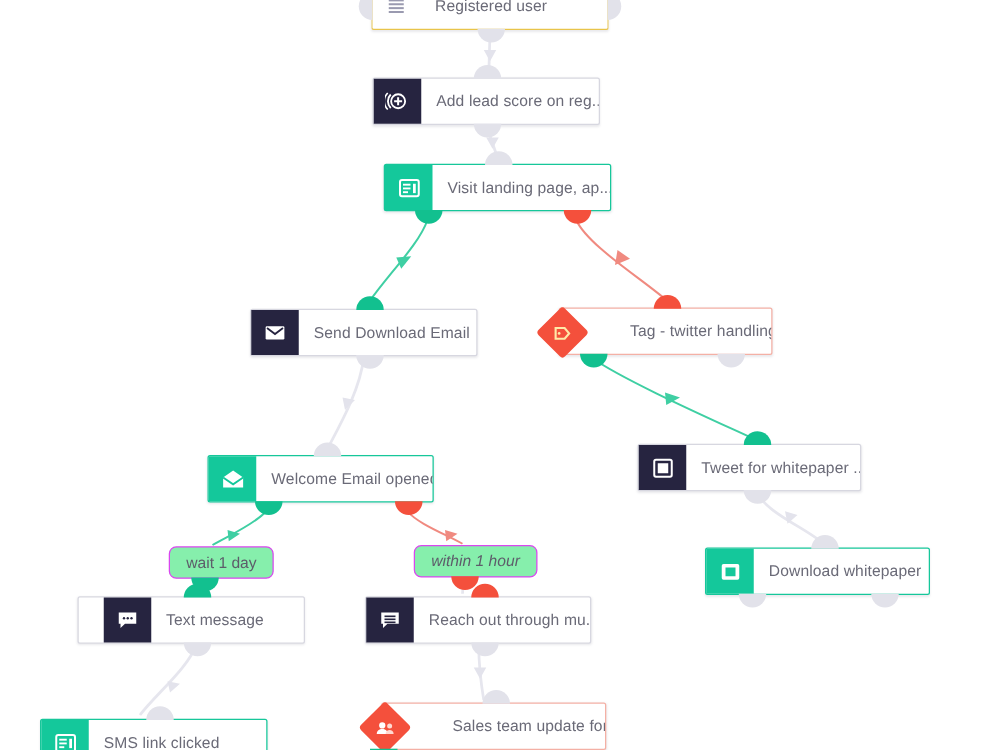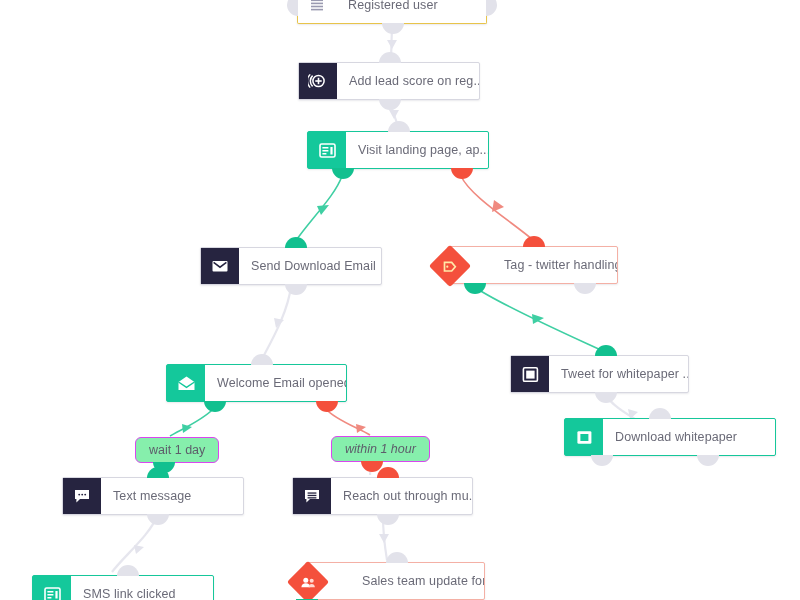--- a/index.html
+++ b/index.html
@@ -321,34 +321,34 @@
         <svg width="19" height="19" viewBox="0 0 19 19">
           <rect x="2.4" y="2.8" width="14" height="13.5" rx="1.4" fill="none" stroke="#ffffff" stroke-width="1.6"></rect>
           <rect x="5.2" y="5.6" width="8.4" height="8" fill="#ffffff"></rect>
         </svg>
       </div>
       <div class="label">Tweet for whitepaper ...</div>
       <div class="port top g" style="left:84px; top:-11px;"></div>
       <div class="port bottom gray" style="left:84px; bottom:-11px;"></div>
     </div>
 
-    <div class="node green" style="left:564px; top:418px; width:212px;">
+    <div class="node green" style="left:564px; top:438px; width:180px;">
       <div class="icon-box">
         <svg width="19" height="19" viewBox="0 0 19 19">
           <rect x="2.4" y="3.2" width="14" height="12.6" rx="1.4" fill="#ffffff"></rect>
           <rect x="5.4" y="6" width="8" height="7" fill="#14c89b"></rect>
         </svg>
       </div>
       <div class="label">Download whitepaper</div>
       <div class="port top gray" style="left:84px; top:-11px;"></div>
       <div class="port bottom gray" style="left:26px; bottom:-11px;"></div>
       <div class="port bottom gray" style="left:132px; bottom:-11px;"></div>
     </div>
 
-    <div class="node plain" style="left:62px; top:477px; width:182px;">
+    <div class="node plain" style="left:62px; top:477px; width:182px;justify-content:center;">
       <div class="icon-box">
         <svg width="20" height="20" viewBox="0 0 20 20">
           <path d="M3 4 H17 V13 H8 L4.4 16.4 V13 H3 z" fill="#ffffff"></path>
           <circle cx="7.2" cy="8.6" r="0.95" fill="#262440"></circle>
           <circle cx="10.2" cy="8.6" r="0.95" fill="#262440"></circle>
           <circle cx="13.2" cy="8.6" r="0.95" fill="#262440"></circle>
         </svg>
       </div>
       <div class="label">Text message</div>
       <div class="port top g" style="left:84px; top:-11px;"></div>

